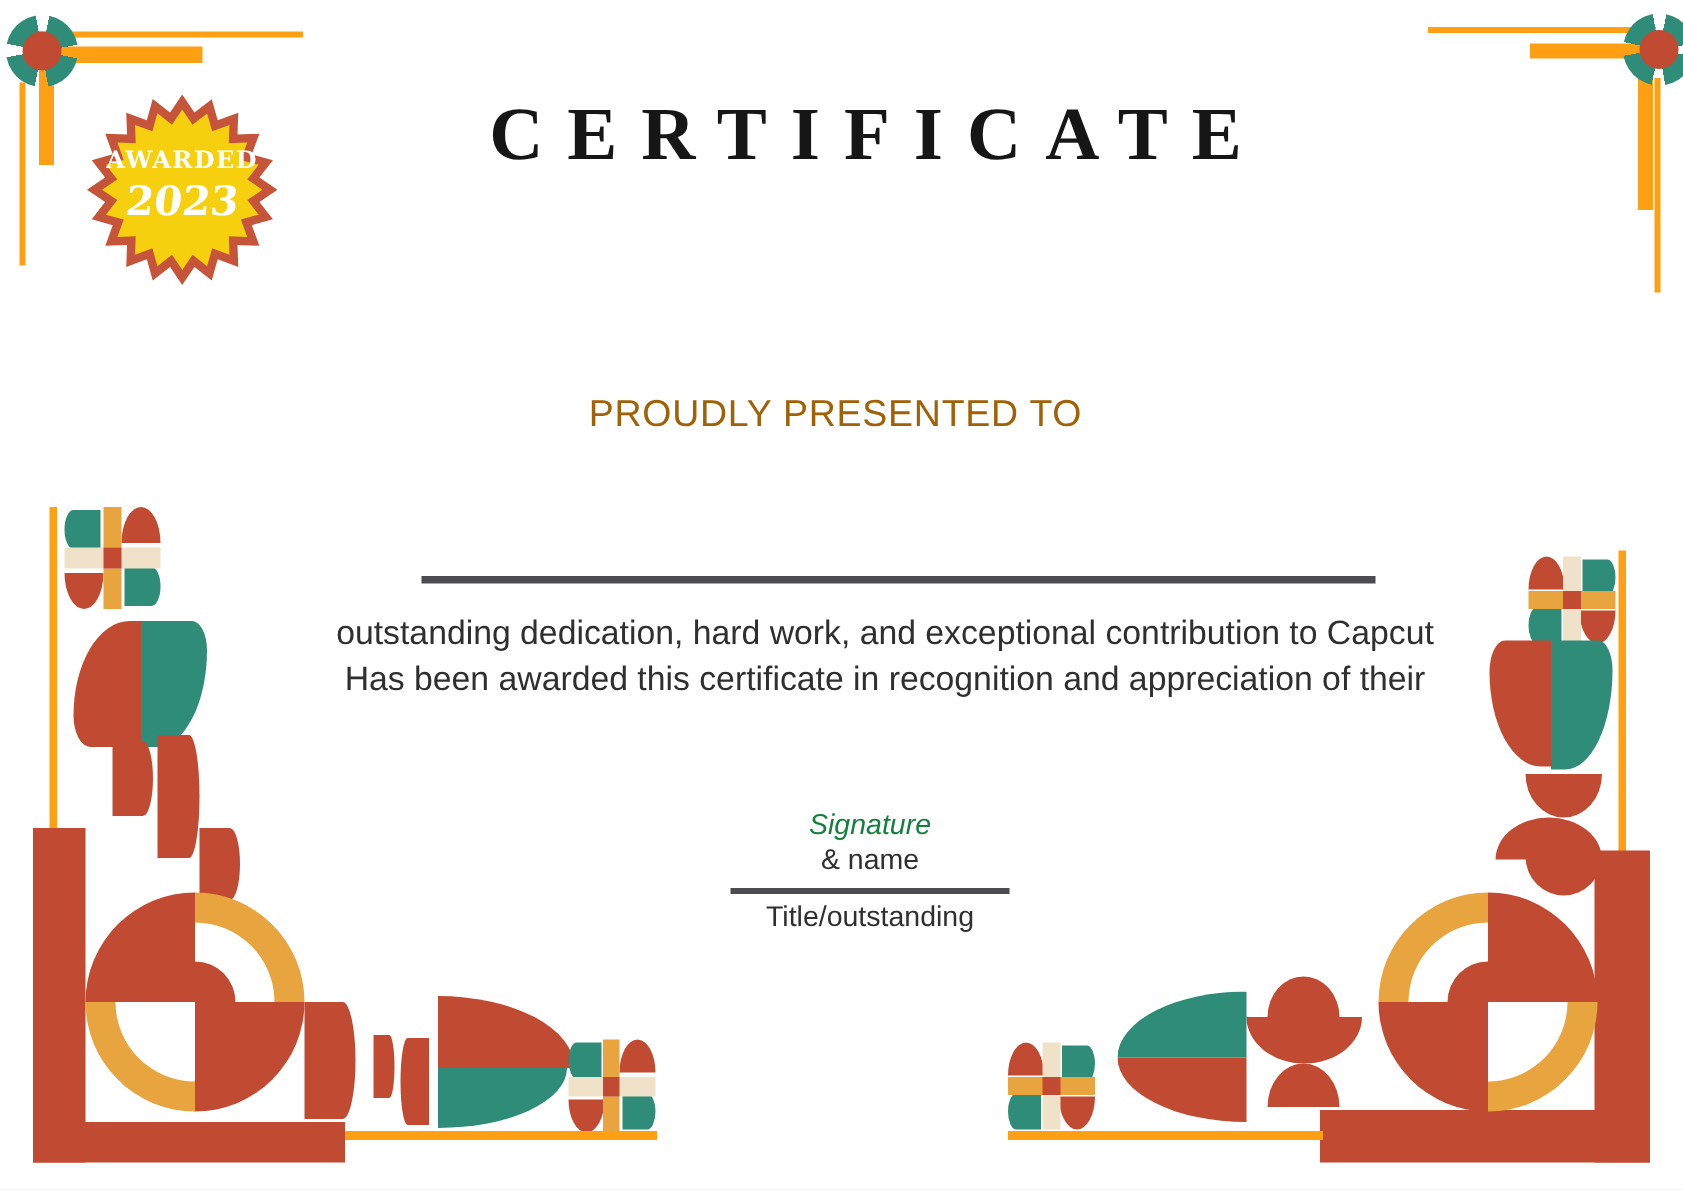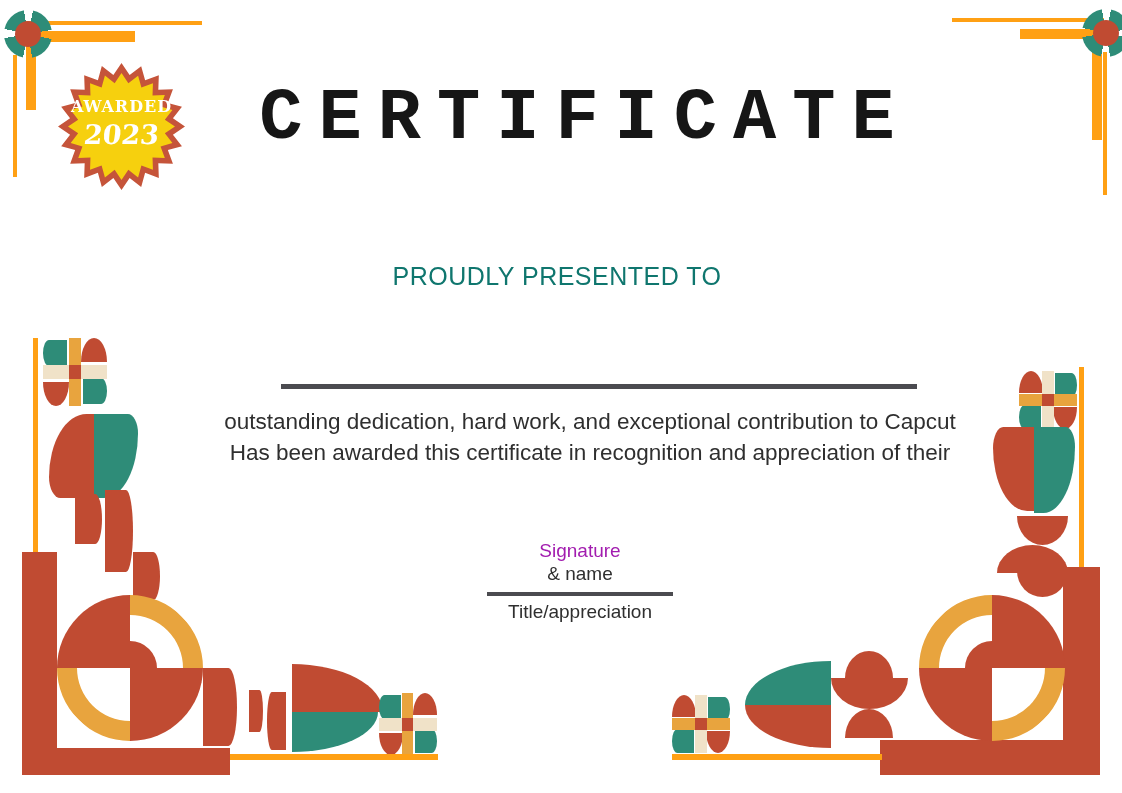--- a/index.html
+++ b/index.html
@@ -30,29 +30,29 @@
     background:conic-gradient(from 12deg,var(--teal) 0 68deg,transparent 68deg 90deg,
       var(--teal) 90deg 158deg,transparent 158deg 180deg,var(--teal) 180deg 248deg,
       transparent 248deg 270deg,var(--teal) 270deg 338deg,transparent 338deg 360deg);}
   .star{clip-path:polygon(50% 0%,56.4% 9.5%,65.5% 2.5%,68.6% 13.5%,79.4% 9.6%,79% 21%,
     90.5% 20.6%,86.5% 31.4%,97.6% 34.5%,90.5% 43.6%,100% 50%,90.5% 56.4%,97.6% 65.5%,
     86.5% 68.6%,90.5% 79.4%,79% 79%,79.4% 90.5%,68.6% 86.5%,65.5% 97.6%,56.4% 90.5%,
     50% 100%,43.6% 90.5%,34.5% 97.6%,31.4% 86.5%,20.6% 90.5%,21% 79%,9.6% 79.4%,
     13.5% 68.6%,2.5% 65.5%,9.5% 56.4%,0% 50%,9.5% 43.6%,2.5% 34.5%,13.5% 31.4%,
     9.6% 20.6%,21% 21%,20.6% 9.6%,31.4% 13.5%,34.5% 2.4%,43.6% 9.5%);}
   .ctext{position:absolute;white-space:nowrap;transform:translateX(-50%);}
-  .title-main{top:78px;left:585px;font-family:Liberation Mono, monospace;
-    font-weight:700;font-size:72px;letter-spacing:16px;color:var(--ink);}
+  .title-main{top:60px;left:585px;font-family:Liberation Serif, serif;
+    font-weight:700;font-size:50px;letter-spacing:16px;color:var(--ink);}
   .title-sub{top:146px;left:585px;font-size:24px;letter-spacing:2.5px;color:#2b2b2b;}
-  .presented{top:262px;left:557px;font-size:25px;letter-spacing:.5px;color:#0f766e;}
+  .presented{top:262px;left:557px;font-size:25px;letter-spacing:.5px;color:#a16207;}
   .name{top:300px;left:572px;font-family:"DejaVu Serif","Liberation Serif",serif;
     font-style:italic;font-weight:700;font-size:62px;color:#101010;}
   .rule1{left:281px;top:384px;width:636px;height:5px;background:var(--rule);}
   .desc{top:406px;left:590px;font-size:22.5px;line-height:31px;color:#2f2f2f;text-align:center;}
-  .sig1{top:540px;left:580px;font-size:19px;color:#a21caf;}
+  .sig1{top:540px;left:580px;font-size:19px;color:#15803d;font-style:italic;}
   .sig2{top:563px;left:580px;font-size:19px;color:#2f2f2f;}
   .rule2{left:487px;top:592px;width:186px;height:4px;background:var(--rule);}
   .sigorg{top:601px;left:580px;font-size:19px;color:#2f2f2f;}
   .badge-text{position:absolute;width:100%;text-align:center;color:#fff;
     font-family:"DejaVu Serif","Liberation Serif",serif;font-weight:700;}
   .badge-top{top:34px;font-size:16px;letter-spacing:1px;}
   .badge-year{top:56px;font-size:27px;transform:skewX(-6deg);}
 </style>
 </head>
 <body>
@@ -90,21 +90,21 @@
   <div class="abs rule1"></div>
 
   <div class="ctext desc">
     <div>outstanding dedication, hard work, and exceptional contribution to Capcut</div>
     <div>Has been awarded this certificate in recognition and appreciation of their</div>
   </div>
 
   <div class="ctext sig1">Signature</div>
   <div class="ctext sig2">&amp; name</div>
   <div class="abs rule2"></div>
-  <div class="ctext sigorg">Title/appreciation</div>
+  <div class="ctext sigorg">Title/outstanding</div>
 
   <div class="abs" style="left:0;top:330px;width:460px;height:463px;">
 
     <i class="sh orange" style="left:33px;top:8px;width:5px;height:215px;"></i>
 
     <i class="sh teal dleft" style="left:43px;top:10px;width:24px;height:26px;"></i>
     <i class="sh red dome" style="left:81px;top:8px;width:26px;height:24px;"></i>
     <i class="sh teal dright" style="left:83px;top:48px;width:24px;height:26px;"></i>
     <i class="sh red bowl" style="left:43px;top:52px;width:26px;height:24px;"></i>
     <i class="sh amber" style="left:69px;top:8px;width:12px;height:68px;"></i>

